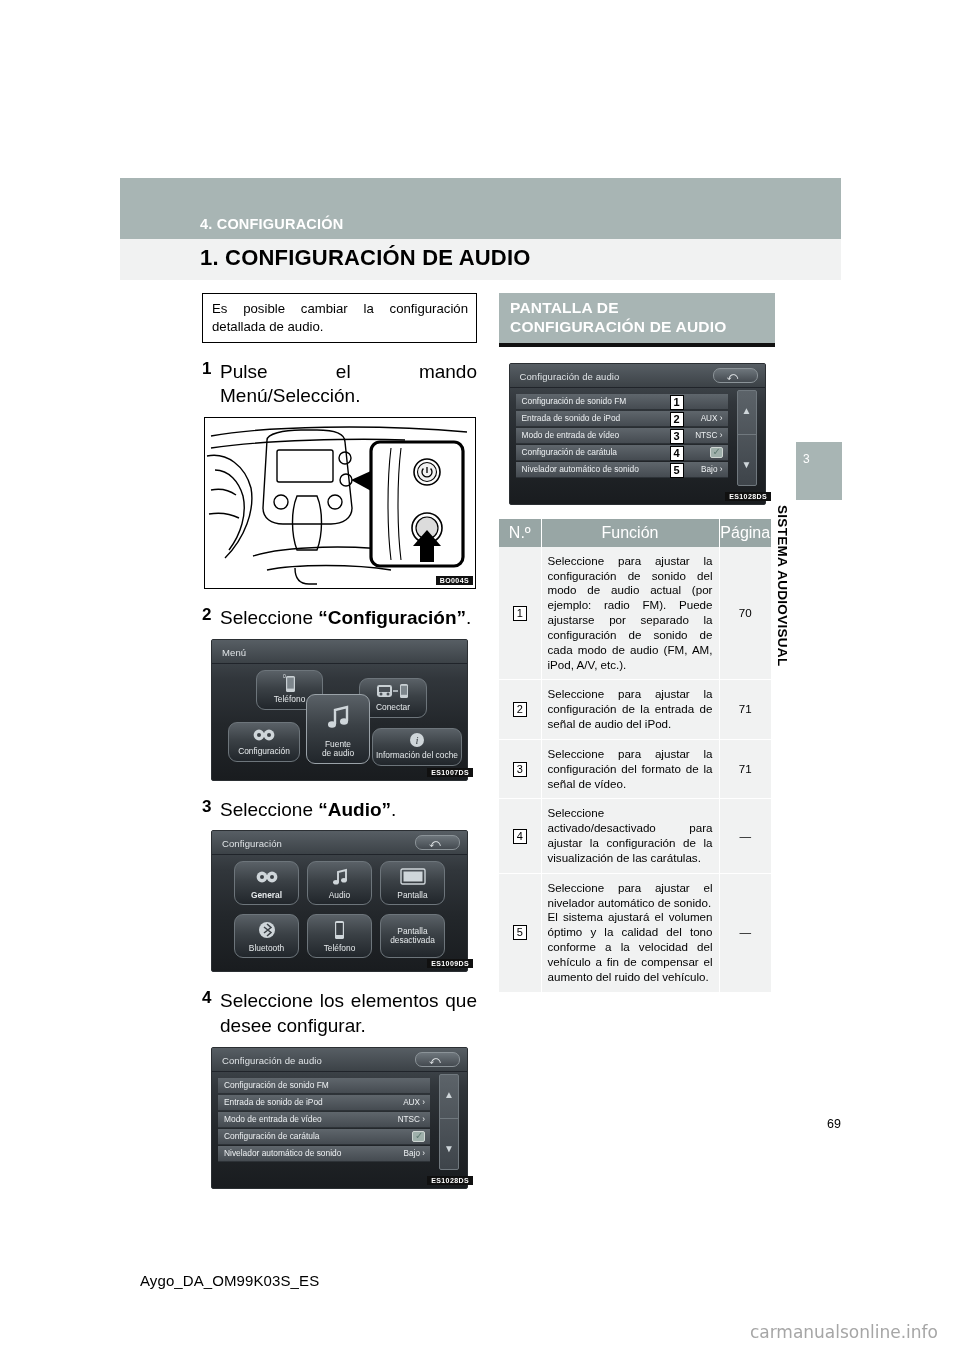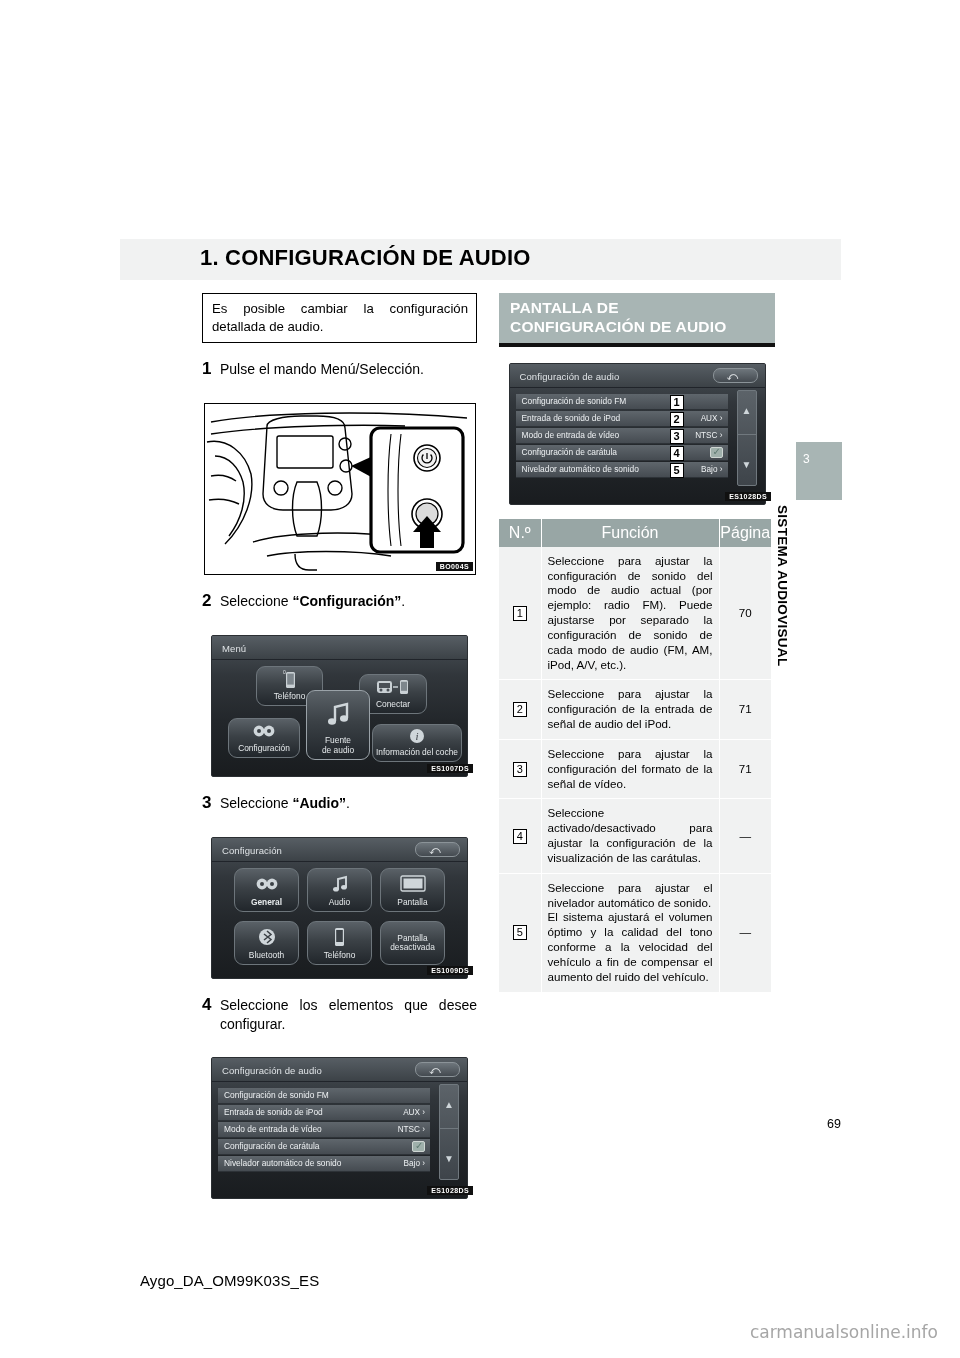--- a/index.html
+++ b/index.html
@@ -67,27 +67,27 @@
     min-height: 46px;
   }
 
   
   .step { display: flex; margin-top: 15px; }
   .step-num {
     font-size: 17px; font-weight: bold; color: #000;
     width: 18px; flex: 0 0 18px; line-height: 1.25;
   }
   .step-text {
-    font-size: 14px; line-height: 1.3; color: #000;
+    font-size: 19px; line-height: 1.3; color: #000;
     text-align: justify; flex: 1; padding-top: 2px;
   }
   .step-text b { font-weight: bold; }
 
   
-  .figure { margin-top: 24px; position: relative; }
+  .figure { margin-top: 8px; position: relative; }
   .fig-code {
     position: absolute; right: 4px; bottom: 4px;
     background: #101010; color: #fff;
     font-size: 7px; font-weight: bold;
     padding: 1px 4px; letter-spacing: .4px;
     font-family: "Liberation Sans", sans-serif;
   }
 
   
   .car-fig {
@@ -249,20 +249,23 @@
     position: absolute; right: 22px; top: 1322px;
     font-size: 17px; color: #a6a6a6;
     font-family: "DejaVu Sans", sans-serif;
   }
 </style>
 </head>
 <body>
 
 <div class="page">
 
+  <div class="chapter-bar">
+    <div class="chapter-label">4. CONFIGURACIÓN</div>
+  </div>
   <div class="title-bar">
     <div class="title-text">1. CONFIGURACIÓN DE AUDIO</div>
   </div>
 
   <div class="side-tab">
     <span>3</span>
   </div>
   <div class="side-vertical">SISTEMA AUDIOVISUAL</div>
 
   <div class="col-left">

